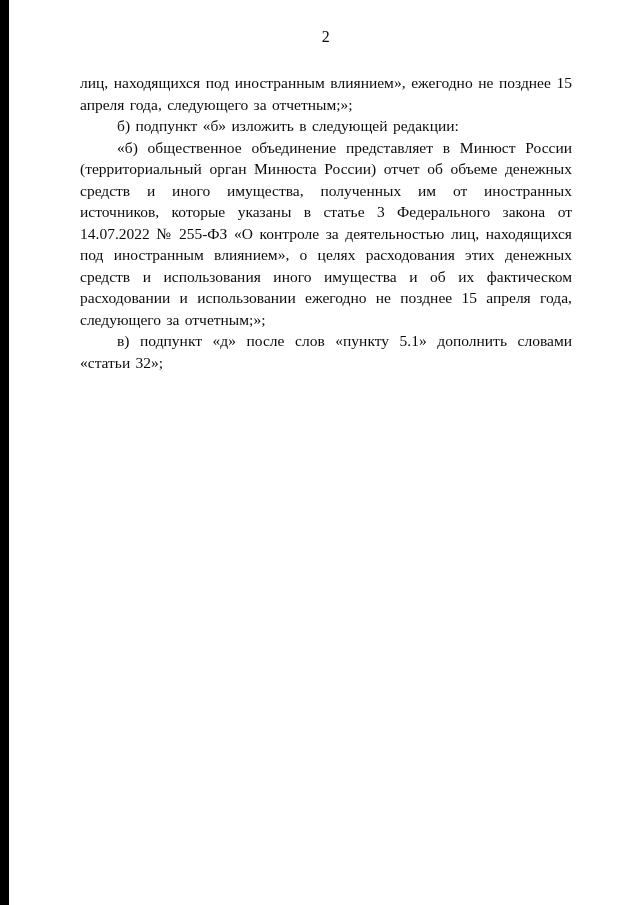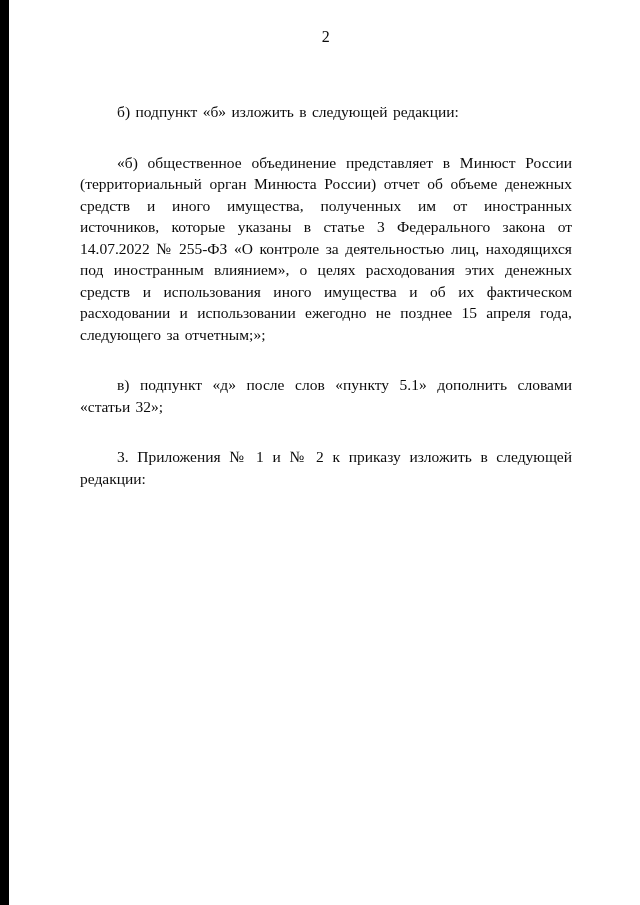--- a/index.html
+++ b/index.html
@@ -42,31 +42,30 @@
     line-height: 21.5px;
     text-align: justify;
   }
   .para {
     margin: 0;
     padding: 0;
     word-spacing: 1.5px;
   }
   .para.indent {
     text-indent: 37px;
-    margin-top: 29px;
   }
   .para.no-indent {
     text-indent: 0;
   }
 </style>
 </head>
 <body>
 
 <div class="page">
   <div class="left-strip"></div>
   <div class="page-number">2</div>
   <div class="content">
+    <p class="para no-indent">лиц, находящихся под иностранным влиянием», ежегодно не позднее 15 апреля года, следующего за отчетным;»;</p>
     <p class="para indent">б) подпункт «б» изложить в следующей редакции:</p>
     <p class="para indent">«б) общественное объединение представляет в Минюст России (территориальный орган Минюста России) отчет об объеме денежных средств и иного имущества, полученных им от иностранных источников, которые указаны в статье 3 Федерального закона от 14.07.2022 № 255-ФЗ «О контроле за деятельностью лиц, находящихся под иностранным влиянием», о целях расходования этих денежных средств и использования иного имущества и об их фактическом расходовании и использовании ежегодно не позднее 15 апреля года, следующего за отчетным;»;</p>
     <p class="para indent">в) подпункт «д» после слов «пункту 5.1» дополнить словами «статьи 32»;</p>
-    <p class="para indent">3. Приложения № 1 и № 2 к приказу изложить в следующей редакции:</p>
   </div>
 </div>
 
 </body></html>

